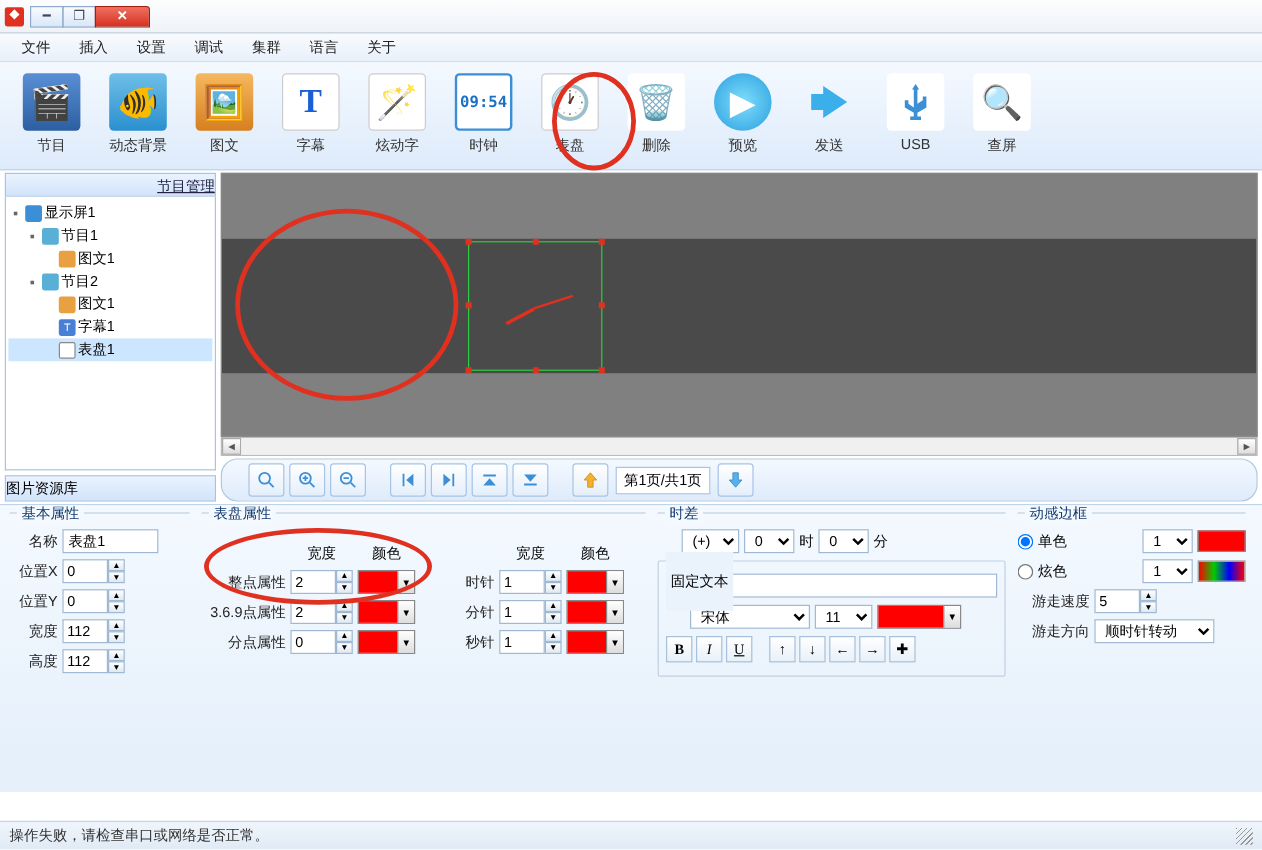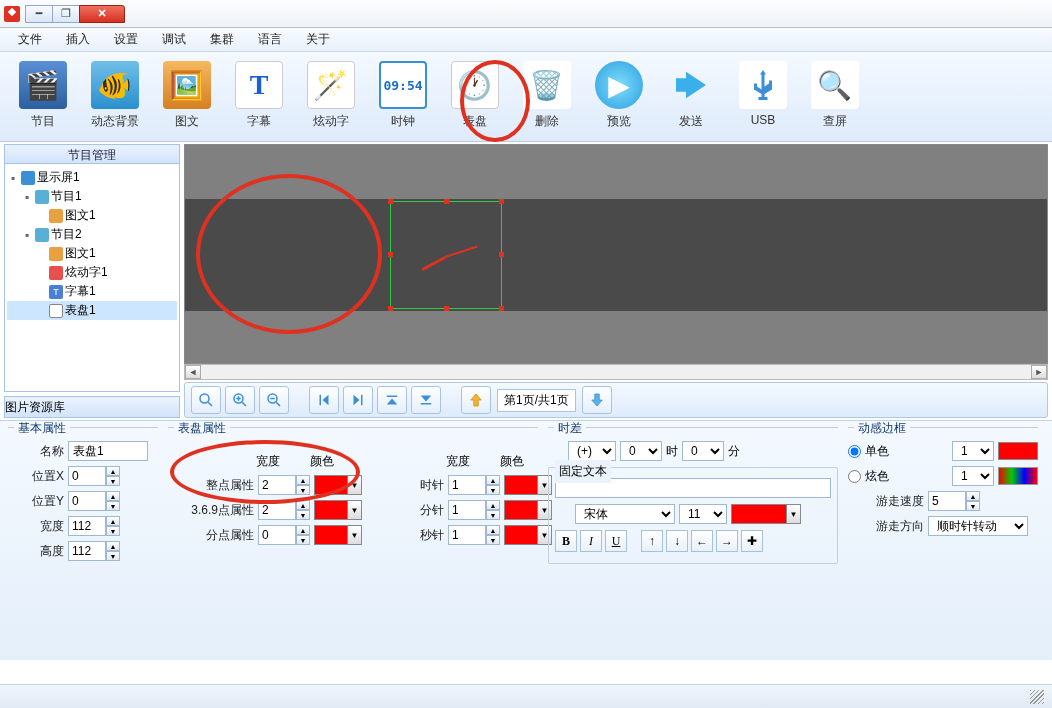--- a/index.html
+++ b/index.html
@@ -16,50 +16,50 @@
 .menubar { height: 24px; background: linear-gradient(#f8fbfe,#e8f0fa); border-bottom: 1px solid #c8d6e8; display: flex; align-items: center; padding: 0 6px; }
 .menubar span { padding: 0 12px; color: #222; cursor:pointer; }
 
 .toolbar { height: 90px; background: linear-gradient(#f4f9ff,#deebfb); border-bottom: 1px solid #b8cce0; display: flex; padding: 4px 8px 0; gap:2px; }
 .tool { width: 70px; display: flex; flex-direction: column; align-items: center; gap: 4px; border:1px solid transparent; border-radius:3px; padding:4px 0; cursor:pointer; }
 .tool .ico { width: 48px; height: 48px; border-radius: 4px; display:flex; align-items:center; justify-content:center; font-size:28px; color:#fff;}
 .tool .lbl { color:#333; }
 
 .midrow { display: flex; height: 278px; padding: 2px 4px; gap: 4px; }
 .sidebar { width: 176px; display:flex; flex-direction:column; }
-.panel-hdr { height: 20px; background: linear-gradient(#eaf3ff,#d2e4fa); border: 1px solid #a8c4e4; text-align:center; line-height:20px; color:#224; }
+.panel-hdr { height: 20px; background: linear-gradient(#eaf3ff,#d2e4fa); border: 1px solid #a8c4e4; text-align:right; line-height:20px; color:#224;text-decoration:underline; }
 .tree { flex:1; border:1px solid #a8c4e4; border-top:none; padding: 4px 2px; background:#fff; overflow:auto;}
 .tree-node { display:flex; align-items:center; gap:2px; padding:1px 0; white-space:nowrap; cursor:pointer;}
 .tree-node .tw { display:inline-block; width:12px; text-align:center; color:#666;}
 .tree-node .ni { width:14px; height:14px; display:inline-block; border-radius:2px;}
 .tree-node.sel { background:#cde6ff;}
 .ind1 { padding-left: 14px;} .ind2 { padding-left: 28px;}
 
 .canvas-area { flex:1; display:flex; flex-direction:column; }
 .canvas { flex:1; background:#808080; border:1px solid #888; position:relative; overflow:hidden;}
 .canvas-inner { position:absolute; left:0; top:54px; width:100%; height:112px; background:#4a4a4a;}
 .dial-box { position:absolute; left:205px; top:56px; width:112px; height:108px; border:1px solid #2ecc40; }
 .dial-box .hnd { position:absolute; width:5px; height:5px; background:#e03020;}
 .clock-hand { position:absolute; background:#e03020; }
 .hscroll { height:16px; background:#e8e8e8; border:1px solid #bbb; display:flex; align-items:center;}
 .hscroll .sbtn{ width:16px; height:14px; background:linear-gradient(#fff,#ddd); border:1px solid #aaa; display:flex; align-items:center; justify-content:center; font-size:9px; color:#555;}
 .hscroll .track{ flex:1; height:14px; background:#f0f0f0;}
 
-.pager { height: 36px; background:linear-gradient(#f4f9ff,#deebfb); border:1px solid #b0c8e0; border-radius:3px; display:flex; align-items:center; padding:0 6px; gap:4px; margin-top:2px;}
+.pager { height: 36px; background:linear-gradient(#f4f9ff,#deebfb); border:1px solid #b0c8e0; border-radius:14px; display:flex; align-items:center; padding:0 22px; gap:4px; margin-top:2px;}
 .pgbtn { width:30px; height:28px; background:linear-gradient(#fff,#e4effc); border:1px solid #a8c4e4; border-radius:3px; display:flex; align-items:center; justify-content:center; cursor:pointer;}
 .pgbtn svg { width:18px; height:18px;}
 .pginfo { border:1px solid #a8c4e4; background:#fff; padding:2px 6px; margin:0 2px;}
 
 .reslib { height:22px; border:1px solid #a8c4e4; background:linear-gradient(#eaf3ff,#d2e4fa); text-align:left; line-height:20px; margin-top:4px; cursor:pointer;}
 
 .props { display:flex; height: 240px; padding: 6px 8px 4px; gap: 10px; background:linear-gradient(#f4f9ff,#e4effa); border-top:1px solid #c0d4e8; overflow:hidden;}
 .group { position:relative; border-top:1px solid #c0d0e0; padding-top:8px; }
 .group .gtitle { position:absolute; top:-8px; left:6px; background:linear-gradient(#f4f9ff,#f4f9ff); padding:0 4px; color:#133a6c;}
 .frow { display:flex; align-items:center; gap:4px; margin:5px 0;}
-.flbl { text-align:right; color:#222;margin-left:16px;}
+.flbl { text-align:right; color:#222;}
 input.tx, select.sel { border:1px solid #9fb8d4; height:20px; padding:0 4px; background:#fff;}
 .spin { display:inline-flex;}
 .spin input { width:38px; border:1px solid #9fb8d4; height:20px; padding:0 3px;}
 .spin .spb { display:flex; flex-direction:column;}
 .spin .spb div{ width:14px; height:10px; border:1px solid #9fb8d4; background:linear-gradient(#fff,#e0e8f0); font-size:7px; display:flex; align-items:center; justify-content:center; cursor:pointer;}
 .colorbox { width:48px; height:20px; border:1px solid #888; display:flex;}
 .colorbox .sw { flex:1; background:red;}
 .colorbox .dd { width:14px; background:linear-gradient(#fff,#ddd); border-left:1px solid #888; display:flex; align-items:center; justify-content:center; font-size:8px;}
 
 .statusbar { position:absolute; bottom:0; left:0; right:0; height:24px; background:linear-gradient(#f0f5fb,#e0eaf5); border-top:1px solid #c0d4e8; padding:0 8px; display:flex; align-items:center; color:#333;}
@@ -176,25 +176,20 @@
         </div>
       <div class="tree-node ind1">
           <span class="tw">▪</span>
           <span class="ni" style="background:#5aafd6;"></span>
           <span>节目2</span>
         </div>
       <div class="tree-node ind2">
           <span class="tw"></span>
           <span class="ni" style="background:#e8a040;"></span>
           <span>图文1</span>
-        </div>
-      <div class="tree-node ind2">
-          <span class="tw"></span>
-          <span class="ni" style="background:#e85050;"></span>
-          <span>炫动字1</span>
         </div>
       <div class="tree-node ind2">
           <span class="tw"></span>
           <span class="ni" style="background:#4a7fd6;color:#fff;font-size:9px;text-align:center;line-height:14px;">T</span>
           <span>字幕1</span>
         </div>
       <div class="tree-node ind2 sel">
           <span class="tw"></span>
           <span class="ni" style="background:#fff;border:1px solid #888;"></span>
           <span>表盘1</span>
@@ -440,21 +435,21 @@
   <div class="group" style="width:290px;">
     <div class="gtitle">时差</div>
     <div class="frow" style="margin-left:20px;">
       <select class="sel" style="width:48px;"><option>(+)</option></select>
       <select class="sel" style="width:42px;"><option>0</option></select>
       <span>时</span>
       <select class="sel" style="width:42px;"><option>0</option></select>
       <span>分</span>
     </div>
     <div style="border:1px solid #c0d0e0;border-radius:2px;padding:6px;margin-top:6px;position:relative;">
-      <div style="position:absolute;top:-8px;left:6px;background:#eaf2fc;padding:3px 4px;">固定文本</div>
+      <div style="position:absolute;top:-8px;left:6px;background:#eaf2fc;padding:16px 4px;">固定文本</div>
       <input class="tx" style="width: 100%; margin-top: 4px;">
       <div class="frow" style="margin-top:6px;margin-left:20px;">
         <select class="sel" style="width:100px;"><option>宋体</option></select>
         <select class="sel" style="width:48px;"><option>11</option></select>
         <div class="colorbox" style="width:70px;">
             <div class="sw"></div>
             <div class="dd">▼</div>
           </div>
       </div>
       <div class="frow" style="margin-top:6px;gap:3px;">
@@ -501,18 +496,19 @@
       </div>
     <div class="frow">
         <span class="flbl" style="width:60px;">游走方向</span>
         <select class="sel" style="width:100px;"><option>顺时针转动</option></select>
       </div>
   </div>
 
 </div>
 
 <div class="statusbar">
+  <span>操作失败，请检查串口或网络是否正常。</span>
   <div class="grip"></div>
 </div>
 
 <div class="red-circle" style="left:460px;top:60px;width:70px;height:82px;"></div>
 <div class="red-oval" style="left:196px;top:174px;width:186px;height:160px;"></div>
 <div class="red-oval" style="left:170px;top:440px;width:190px;height:64px;"></div>
 
 </body></html>

